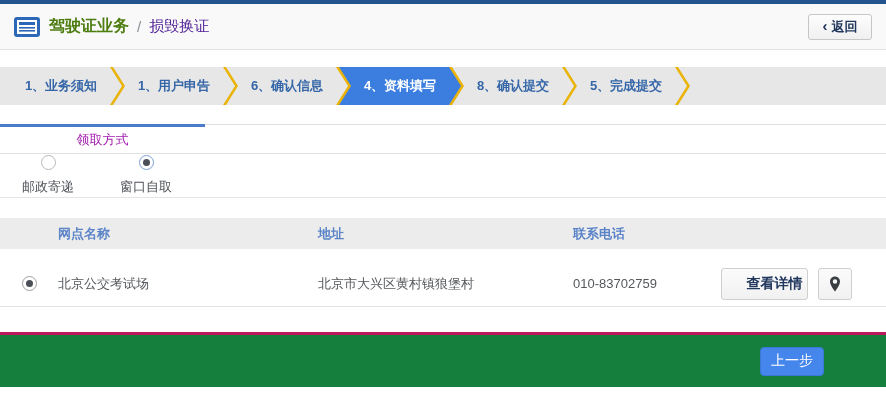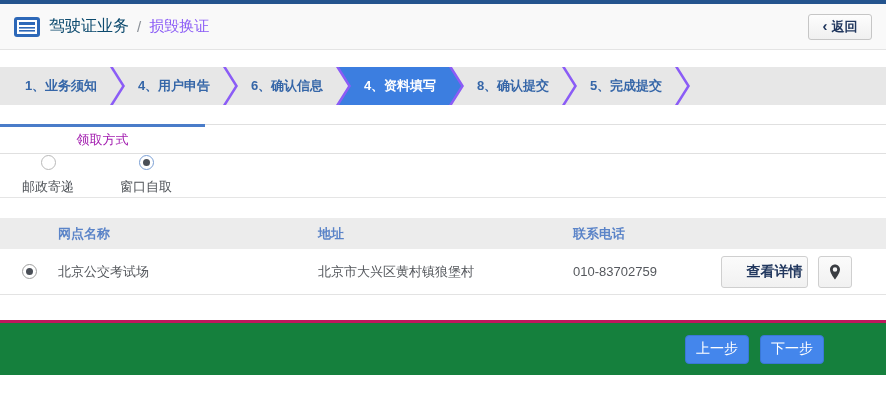--- a/index.html
+++ b/index.html
@@ -6,28 +6,28 @@
   html,body { background:#fff; }
   body { width:886px; height:410px; font-family:"Liberation Sans","DejaVu Sans",sans-serif; overflow:hidden; }
   .page { width:886px; position:relative; }
 
   
   .topbar { height:4px; background:#24548e; }
 
   
   .header { height:46px; background:#f9f9f9; border-bottom:1px solid #e4e4e4; display:flex; align-items:center; padding:0 14px; }
   .hicon { display:inline-flex; margin-right:9px; }
-  .title { color:#0c4a6e; font-size:16px; font-weight:normal; }
+  .title { color:#4d7c0f; font-size:16px; font-weight:bold; }
   .sep { color:#8a8f96; font-size:15px; margin:0 8px; }
-  .subtitle { color:#8b5cf6; font-size:15px;text-align:right; }
+  .subtitle { color:#4c1d95; font-size:15px;text-align:right; }
   .back-btn { margin-left:auto; width:64px; height:26px; background:linear-gradient(#fdfdfd,#f0f0f0); border:1px solid #c6c6c6; border-radius:3px; color:#21375e; font-size:13px; font-weight:bold; font-family:inherit; display:flex; align-items:center; justify-content:center; gap:4px; cursor:pointer; }
   .back-chev { font-size:15px; font-weight:bold; line-height:1; position:relative; top:-1px; }
 
   
-  .steps { display:flex; margin-top:17px; height:38px; background:#8b5cf6; }
+  .steps { display:flex; margin-top:17px; height:38px; background:#eab308; }
   .step { flex:0 0 122px; height:38px; display:flex; align-items:center; justify-content:center; background:#e7e7e7; color:#3566a8; font-size:13px; font-weight:bold; clip-path:polygon(0 0, calc(100% - 12px) 0, 100% 50%, calc(100% - 12px) 100%, 0 100%, 12px 50%); cursor:pointer; }
   .step.first { clip-path:polygon(0 0, calc(100% - 12px) 0, 100% 50%, calc(100% - 12px) 100%, 0 100%); }
   .step + .step, .step-filler { margin-left:-9px; }
   .step.active { background:#3c7ee0; color:#fff; }
   .step-filler { flex:1 1 auto; height:38px; background:#e7e7e7; clip-path:polygon(0 0, 100% 0, 100% 100%, 0 100%, 12px 50%); }
 
   
   .panel { margin-top:19px; }
   .panel.second { margin-top:20px; }
   .panel-head { display:flex; height:30px; border-bottom:1px solid #e0e0e0; }
@@ -36,21 +36,21 @@
 
   .radio-row { height:44px; display:flex; align-items:center; padding-left:22px; border-bottom:1px solid #e5e5e5; gap:46px; }
   .radio-opt { display:flex; align-items:center; gap:8px; font-size:13px; color:#4e5257; cursor:pointer;flex-direction:column; }
   .radio { width:15px; height:15px; border-radius:50%; border:1px solid #b9b9b9; background:#fff; display:inline-block; position:relative; flex:0 0 15px; }
   .radio.selected { border-color:#7b9fd4; }
   .radio.selected::after { content:''; position:absolute; left:3px; top:3px; width:7px; height:7px; border-radius:50%; background:#4a4f57; }
   .radio.selected.gray { border-color:#9f9f9f; }
 
   
   .thead { height:31px; background:#ececec; display:flex; align-items:center; color:#5b84c8; font-size:13px; font-weight:bold;font-family:Liberation Serif, serif; }
-  .trow { height:46px; display:flex; align-items:center; border-bottom:1px solid #e3e3e3; font-size:13px; color:#55585d; }
+  .trow { height:46px; display:flex; align-items:center; border-bottom:1px solid #e3e3e3; font-size:13px; color:#55585d;margin-top:12px; }
   .c-radio { width:58px; padding-left:22px; display:flex; align-items:center; }
   .c-name { width:260px; }
   .c-address { width:255px; }
   .c-phone { width:140px; }
   .c-actions { flex:1; display:flex; justify-content:flex-end; align-items:center; gap:10px; padding-right:34px; }
   .detail-btn { width:87px; height:32px; background:linear-gradient(#fbfbfb,#f1f1f1); border:1px solid #cfcfcf; border-radius:3px; color:#21375e; font-size:14px; font-weight:bold; font-family:inherit; cursor:pointer;padding-left:20px; }
   .pin-btn { width:34px; height:32px; background:linear-gradient(#fbfbfb,#f1f1f1); border:1px solid #cfcfcf; border-radius:3px; display:flex; align-items:center; justify-content:center; cursor:pointer; }
 
   
   .footer { margin-top:25px; height:55px; background:#15803d; border-top:3px solid #be185d; display:flex; align-items:center; justify-content:flex-end; gap:11px; padding-right:62px; }
@@ -77,21 +77,21 @@
     <span class="sep">/</span>
     <span class="subtitle">损毁换证</span>
     <button class="back-btn">
       <span class="back-chev">‹</span>
       <span>返回</span>
     </button>
   </div>
 
   <div class="steps">
     <div class="step first">1、业务须知</div>
-    <div class="step">4、用户申告</div>
+    <div class="step">1、用户申告</div>
     <div class="step">6、确认信息</div>
     <div class="step active">4、资料填写</div>
     <div class="step">8、确认提交</div>
     <div class="step">5、完成提交</div>
     <div class="step-filler"></div>
   </div>
 
   <section class="panel">
     <div class="panel-head">
       <div class="panel-tab">领取方式</div>
@@ -130,16 +130,15 @@
           <svg width="12" height="16" viewBox="0 0 24 32">
             <path d="M12 1C6.5 1 2 5.5 2 11c0 7.5 10 20 10 20s10-12.5 10-20C22 5.5 17.5 1 12 1zm0 14.5a4.5 4.5 0 1 1 0-9 4.5 4.5 0 0 1 0 9z" fill="#3a3d42"></path>
           </svg>
         </button>
       </div>
     </div>
   </section>
 
   <div class="footer">
     <button class="blue-btn">上一步</button>
-    <button class="blue-btn">下一步</button>
   </div>
 
 </div>
 
 </body></html>

